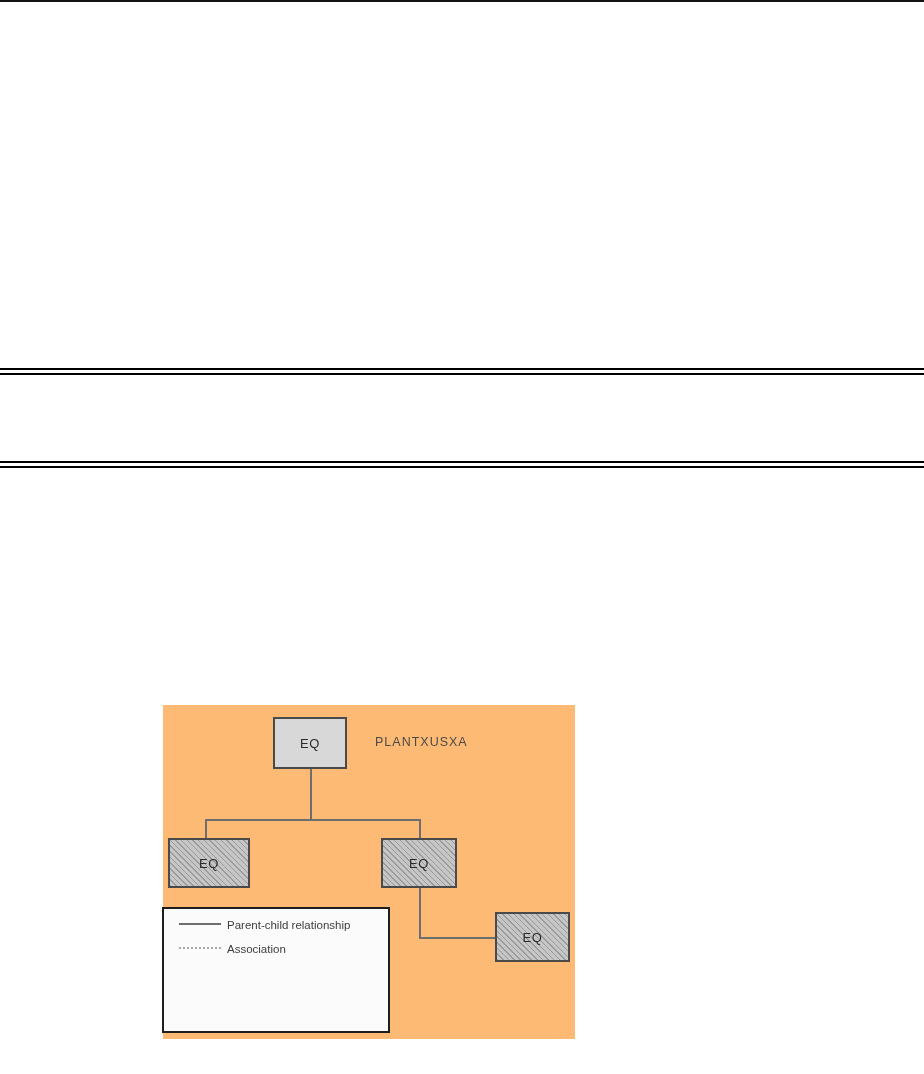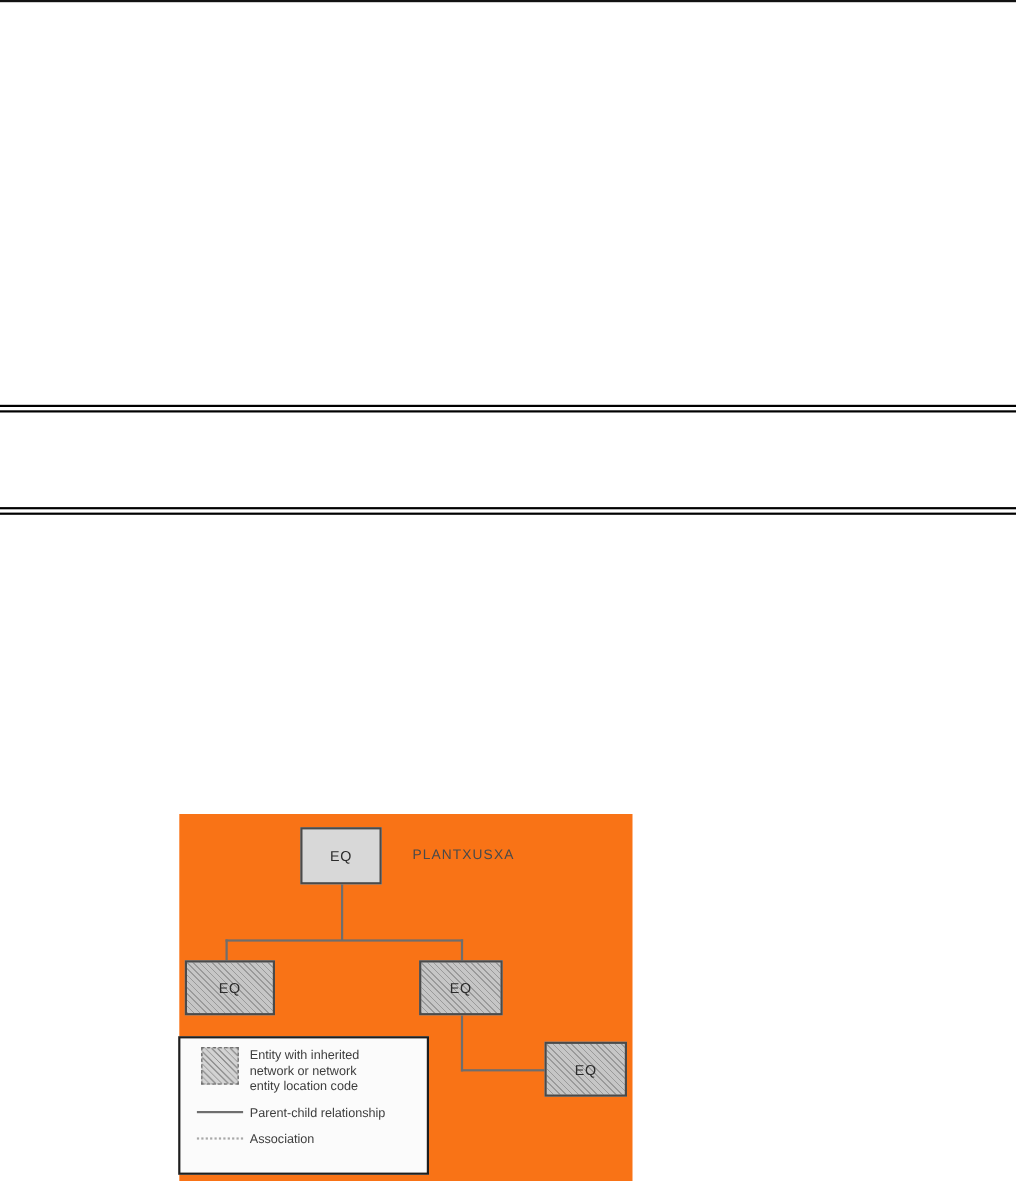--- a/index.html
+++ b/index.html
@@ -57,24 +57,24 @@
     left: 228px;
     top: 375px;
     width: 625px;
     height: 86px;
   }
 
   
   .diagram-panel {
     position: absolute;
     left: 163px;
-    top: 740px;
+    top: 705px;
     width: 412px;
     height: 334px;
-    background: #f97316;
+    background: #fdba74;
   }
 
   
   .conn {
     position: absolute;
     background: #6e6e6e;
   }
   .conn-v { width: 2px; }
   .conn-h { height: 2px; }
 
@@ -206,30 +206,20 @@
   <div class="node node-hatched" style="left:218px; top:133px; width:76px; height:50px;">
     <span class="node-label-text">EQ</span>
   </div>
 
   <div class="node node-hatched" style="left:332px; top:207px; width:75px; height:50px;">
     <span class="node-label-text">EQ</span>
   </div>
 
   <div class="legend-box" style="left:-1px; top:202px; width:228px; height:126px;">
 
-    <div class="legend-row">
-      <div class="legend-key">
-        <div class="legend-swatch"></div>
-      </div>
-      <div class="legend-text">
-        <span class="legend-text-line">Entity with inherited</span>
-        <span class="legend-text-line">network or network</span>
-        <span class="legend-text-line">entity location code</span>
-      </div>
-    </div>
 
     <div class="legend-row">
       <div class="legend-key">
         <div class="legend-line-solid"></div>
       </div>
       <div class="legend-text">
         <span class="legend-text-line">Parent-child relationship</span>
       </div>
     </div>
 

